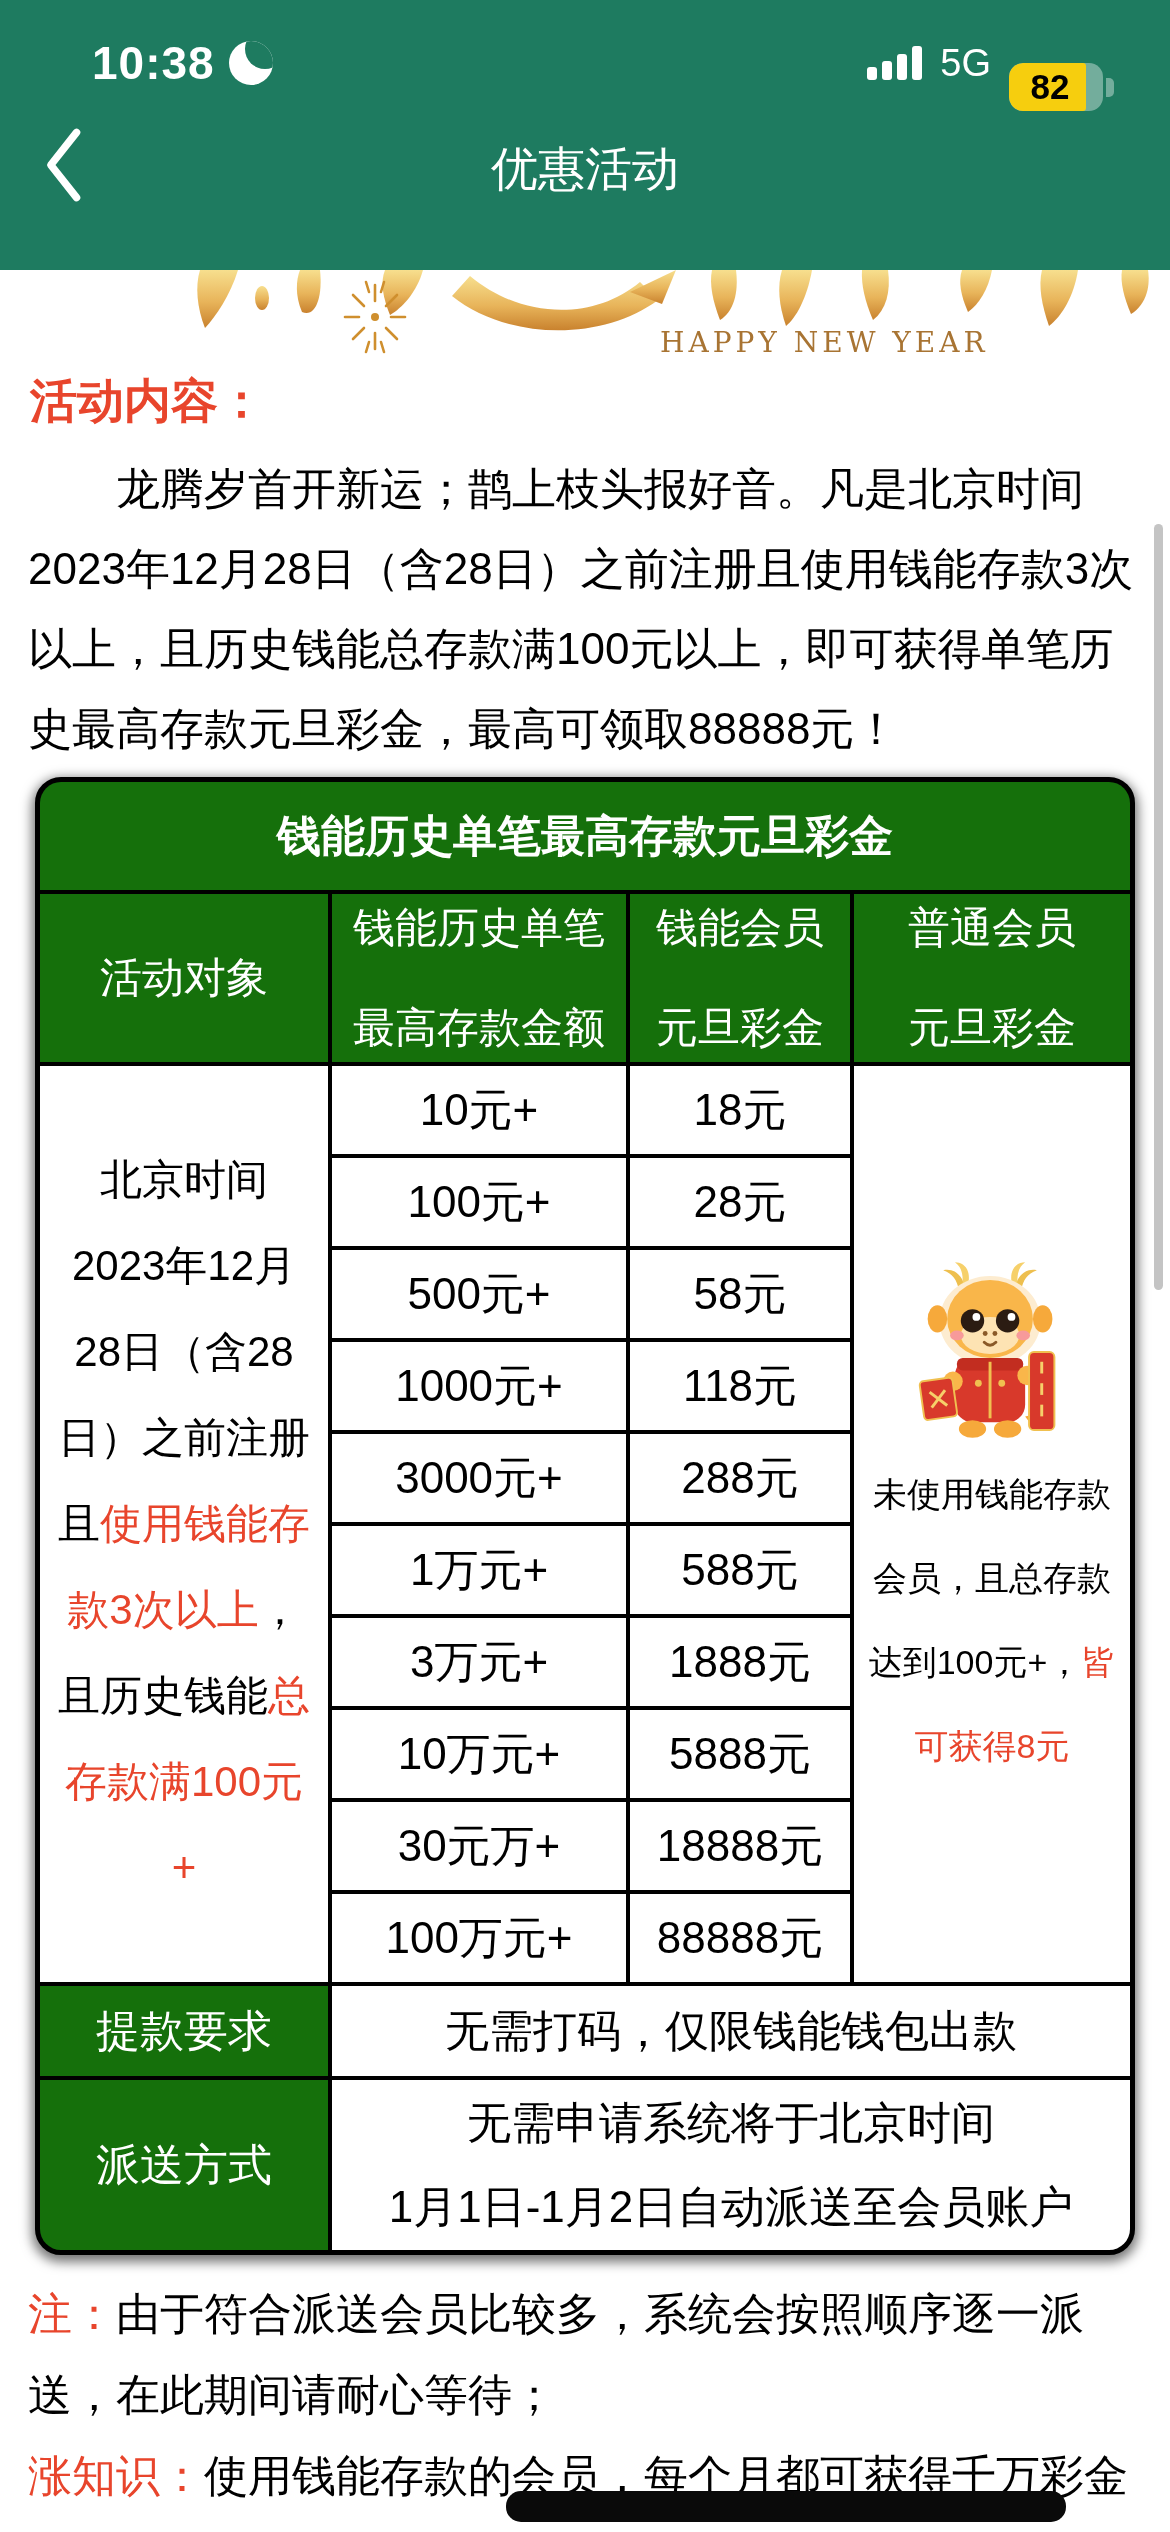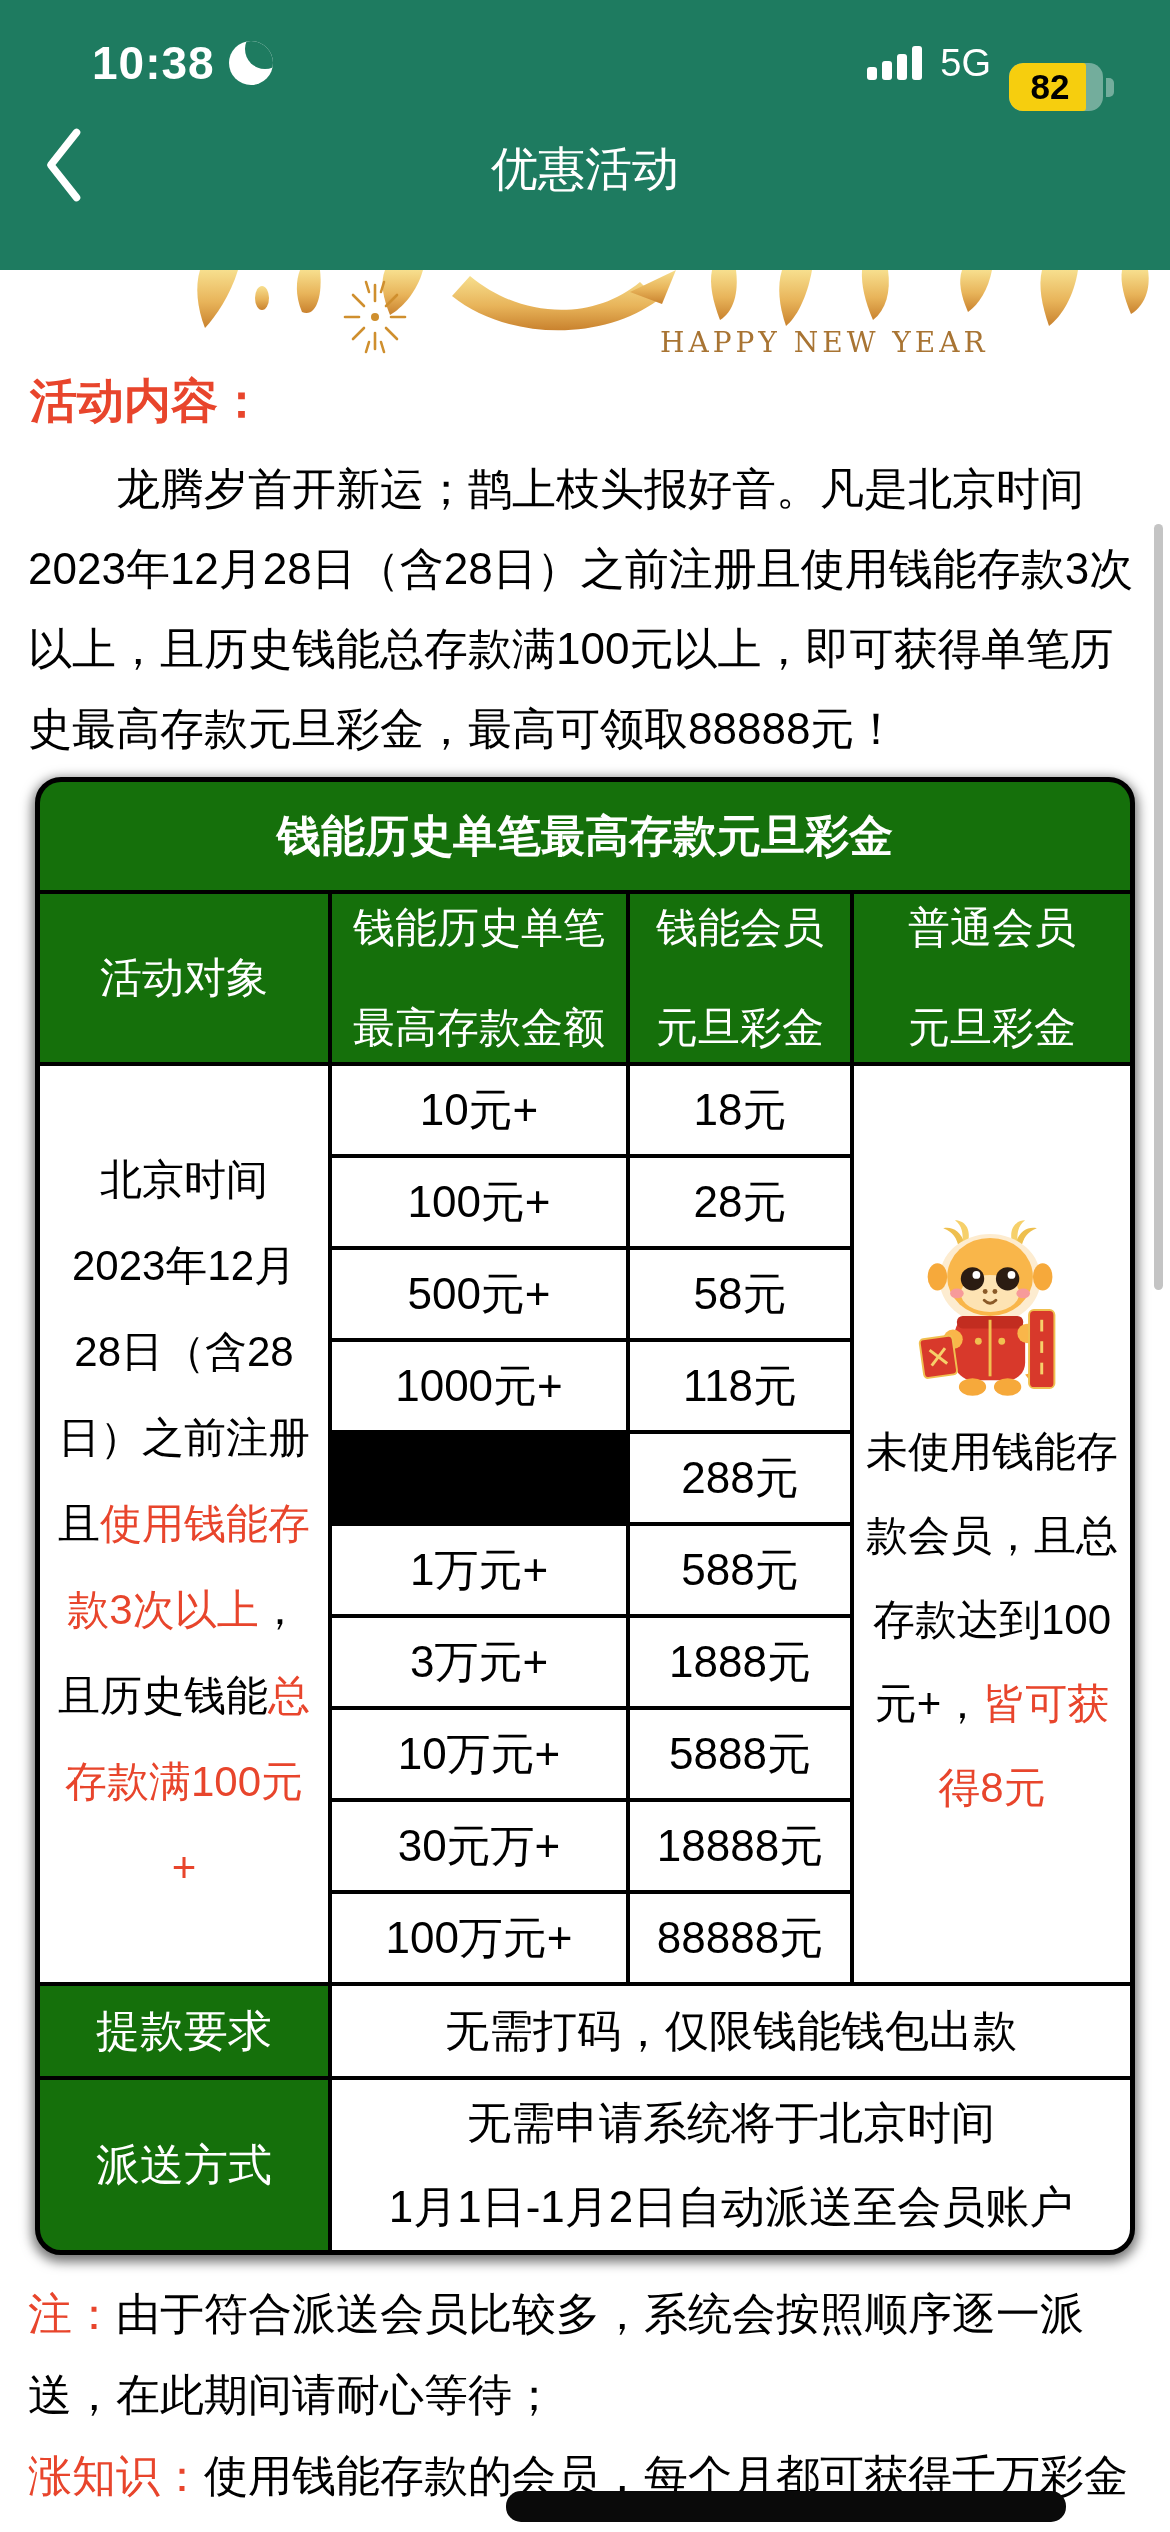--- a/index.html
+++ b/index.html
@@ -46,21 +46,21 @@
     border:5px solid #000;border-radius:26px;overflow:hidden;
     box-shadow:0 4px 12px 3px rgba(0,0,0,.55);
   }
   .cell{display:flex;align-items:center;justify-content:center;text-align:center;}
   .cell.green{background:#15700b;color:#fff;}
   .cell.white{background:#fff;color:#000;}
   .tbl-title{font-size:44px;font-weight:700;}
   .tbl-head{font-size:42px;white-space:pre-line;line-height:100px;}
   .amt{font-size:44px;text-align:center;}
   .target-cell{font-size:42px;line-height:86px;padding:0 16px;}
-  .normal-cell{flex-direction:column;font-size:42px;line-height:84px;padding:0 10px;}
+  .normal-cell{flex-direction:column;font-size:34px;line-height:84px;padding:0 10px;}
   .normal-cell .mascot{margin-bottom:6px;}
   .red{color:#e8452c;}
   .label-cell{font-size:44px;}
   .value-cell{font-size:44px;white-space:pre-line;line-height:84px;}
   
   .notes{margin:18px 28px 0 28px;font-size:44px;line-height:81px;}
   .notes p{margin:0;}
   
   .scrollbar{position:absolute;right:7px;top:524px;width:9px;height:766px;border-radius:5px;background:#c4c4c4;}
   .redaction{position:absolute;left:506px;top:2491px;width:560px;height:31px;border-radius:15px;background:#0a0a0a;}
@@ -168,20 +168,21 @@
     </div>
 
     <div class="cell white amt" style="grid-column:2;grid-row:3">10元+</div>
     <div class="cell white amt" style="grid-column:3;grid-row:3">18元</div>
     <div class="cell white amt" style="grid-column:2;grid-row:4">100元+</div>
     <div class="cell white amt" style="grid-column:3;grid-row:4">28元</div>
     <div class="cell white amt" style="grid-column:2;grid-row:5">500元+</div>
     <div class="cell white amt" style="grid-column:3;grid-row:5">58元</div>
     <div class="cell white amt" style="grid-column:2;grid-row:6">1000元+</div>
     <div class="cell white amt" style="grid-column:3;grid-row:6">118元</div>
+    <div class="cell white amt" style="grid-column:2;grid-row:7">3000元+</div>
     <div class="cell white amt" style="grid-column:3;grid-row:7">288元</div>
     <div class="cell white amt" style="grid-column:2;grid-row:8">1万元+</div>
     <div class="cell white amt" style="grid-column:3;grid-row:8">588元</div>
     <div class="cell white amt" style="grid-column:2;grid-row:9">3万元+</div>
     <div class="cell white amt" style="grid-column:3;grid-row:9">1888元</div>
     <div class="cell white amt" style="grid-column:2;grid-row:10">10万元+</div>
     <div class="cell white amt" style="grid-column:3;grid-row:10">5888元</div>
     <div class="cell white amt" style="grid-column:2;grid-row:11">30元万+</div>
     <div class="cell white amt" style="grid-column:3;grid-row:11">18888元</div>
     <div class="cell white amt" style="grid-column:2;grid-row:12">100万元+</div>

